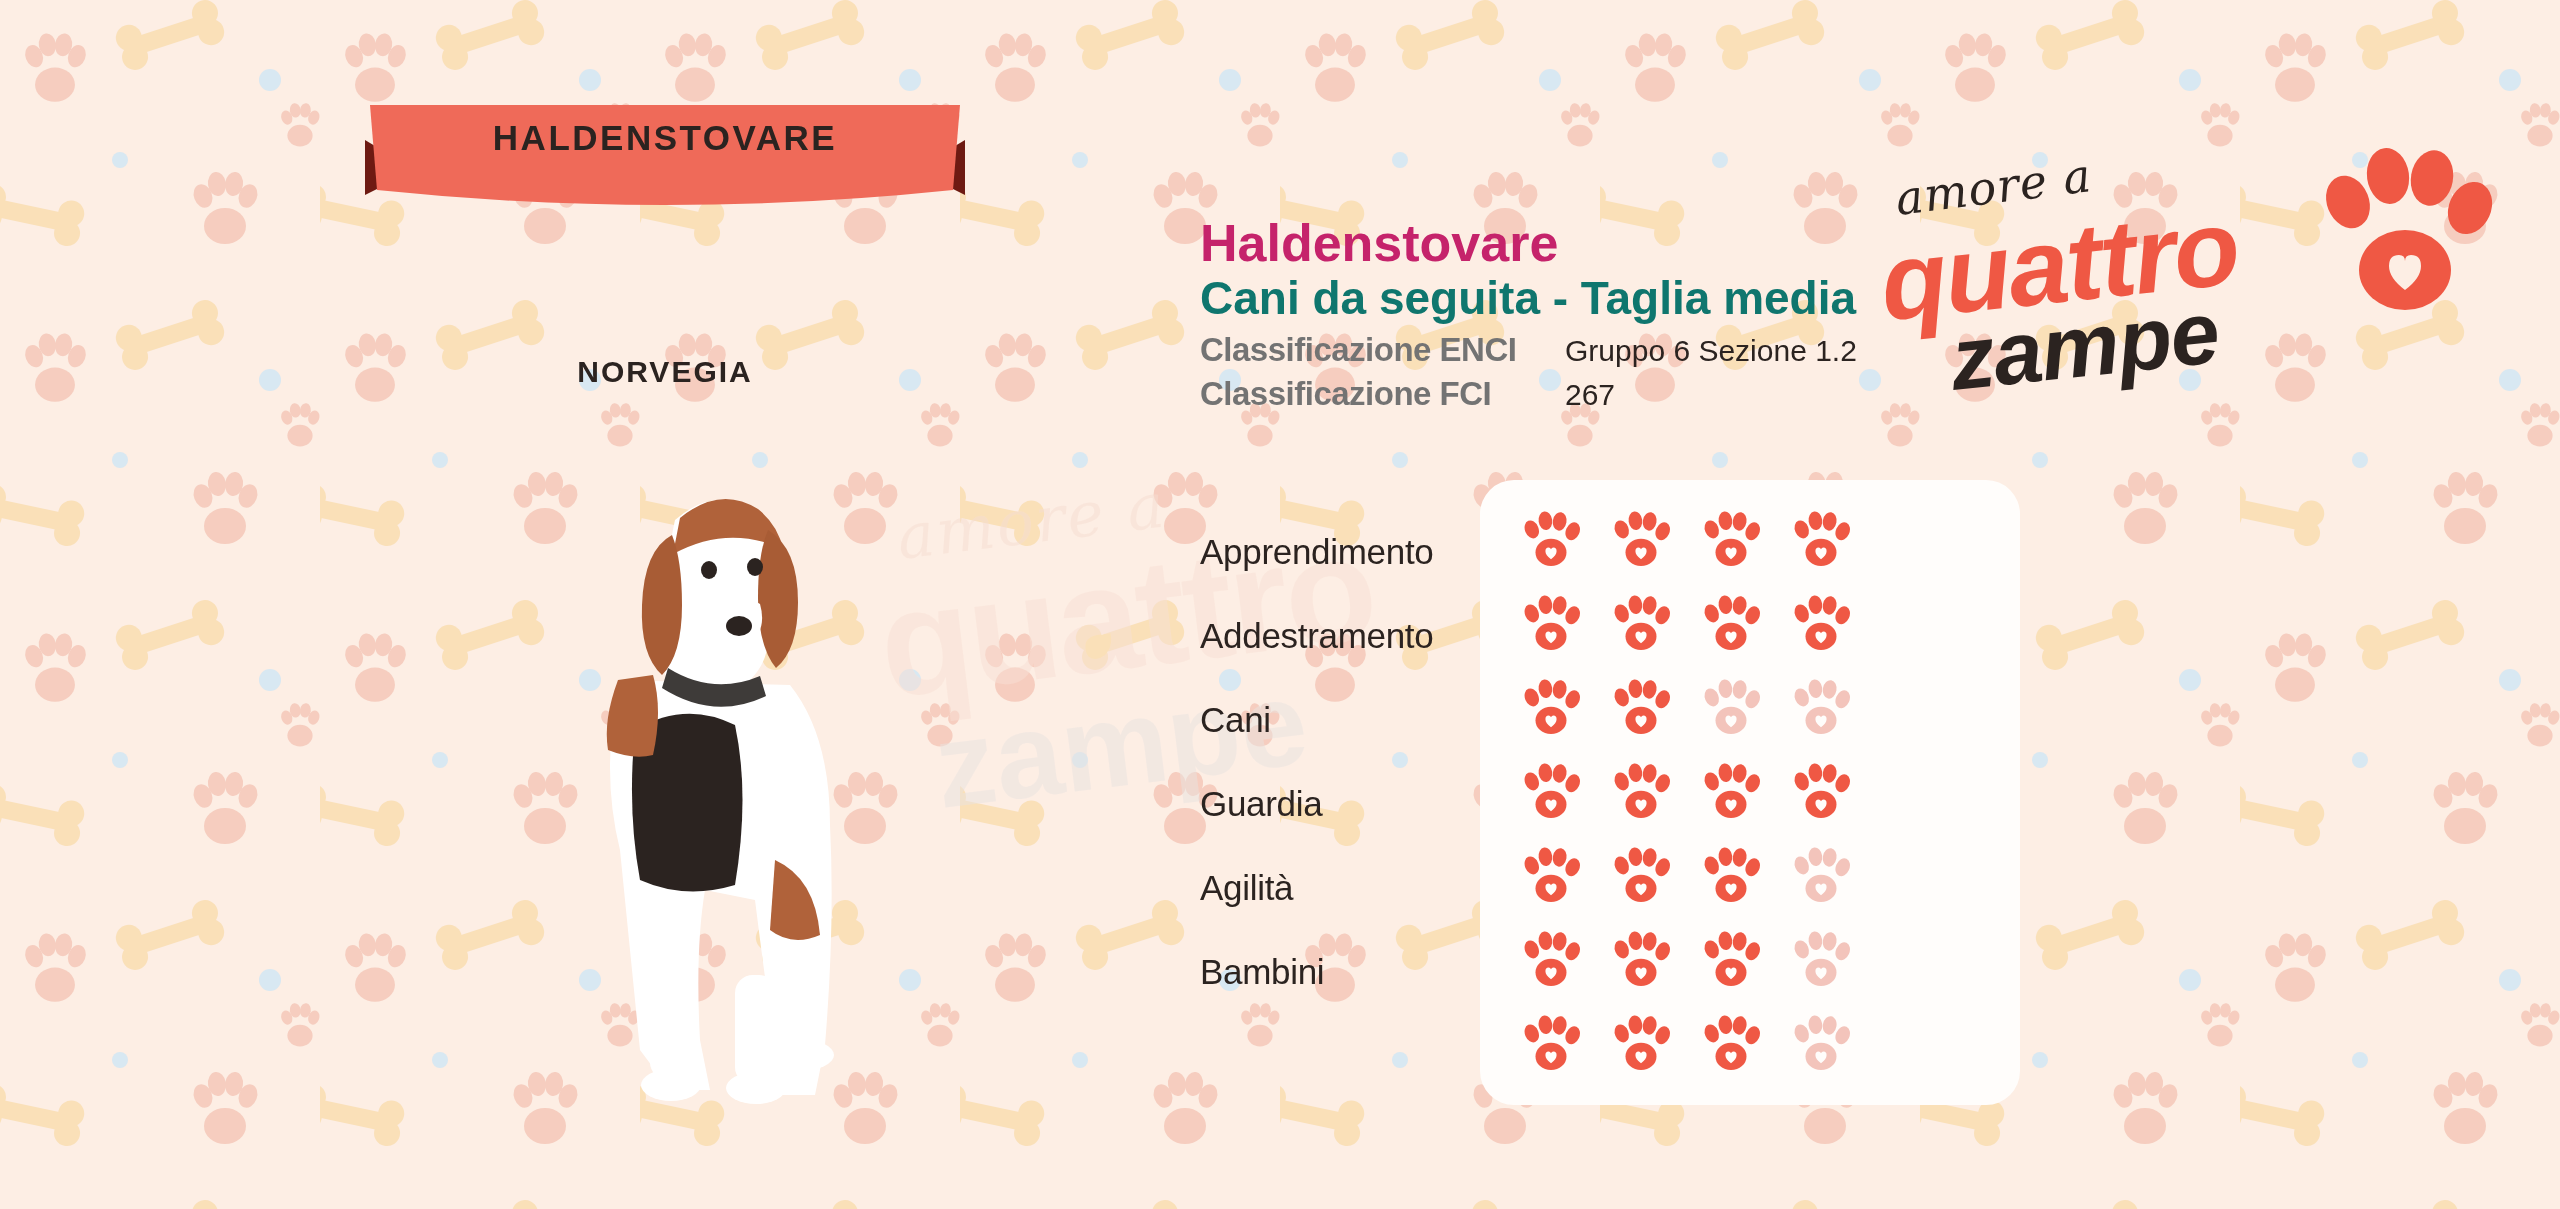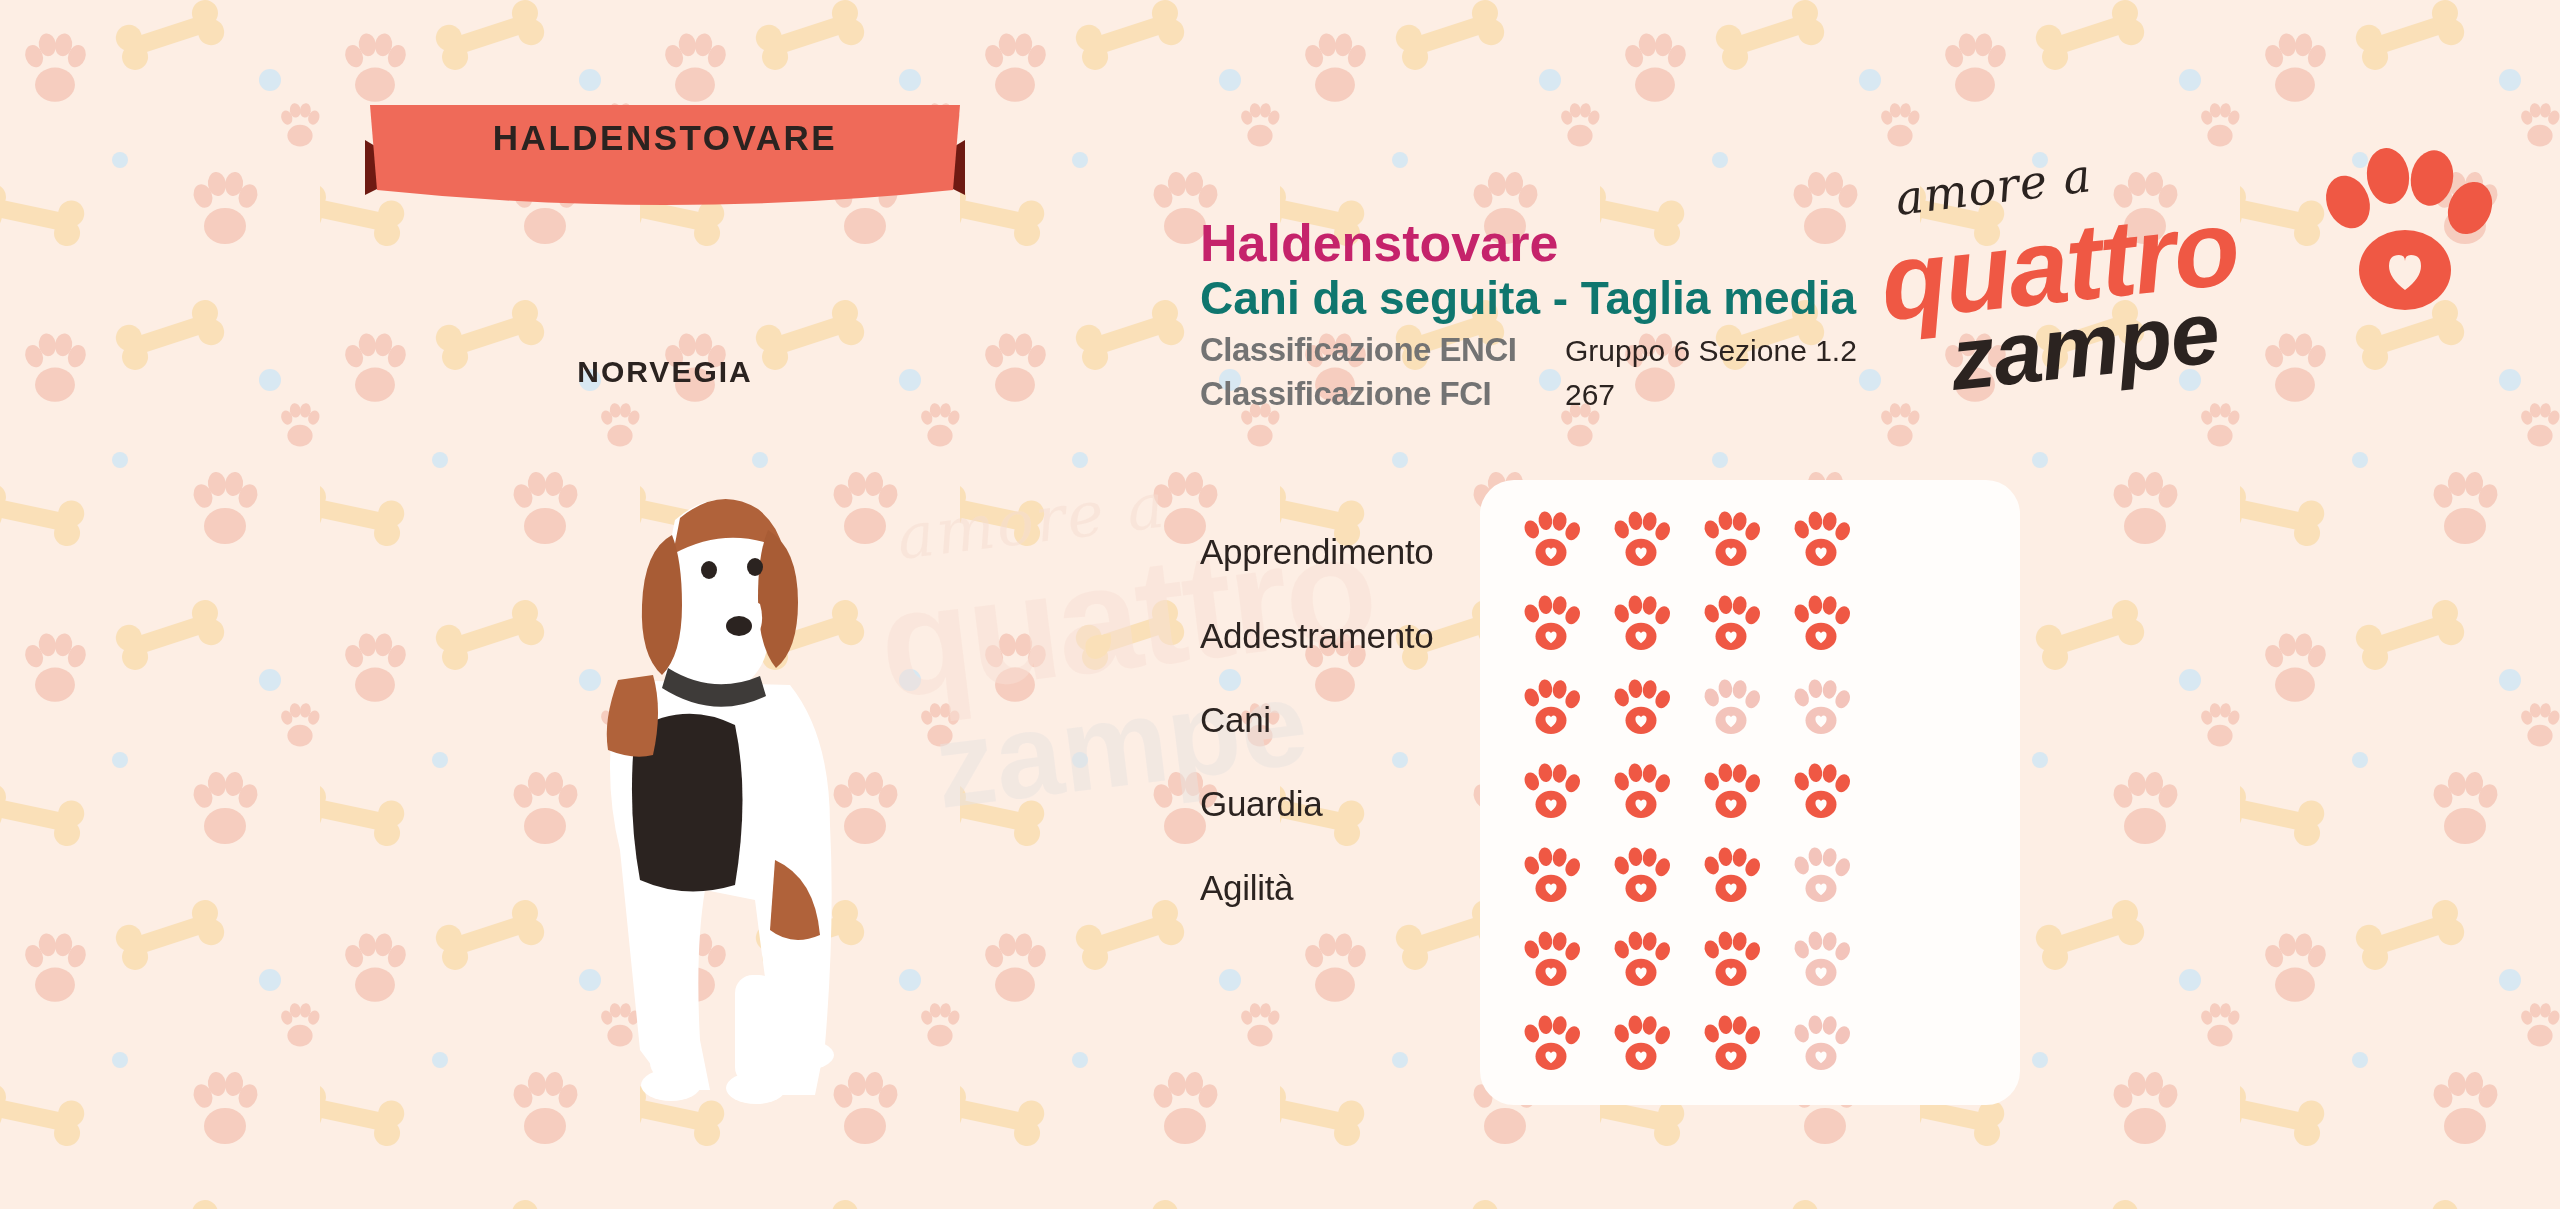--- a/index.html
+++ b/index.html
@@ -362,20 +362,21 @@
     <div class="class-value">267</div>
   </div>
 </div>
 
 <div id="traits">
   <div class="trait-label">Apprendimento</div>
   <div class="trait-label">Addestramento</div>
   <div class="trait-label">Cani</div>
   <div class="trait-label">Guardia</div>
   <div class="trait-label">Agilità</div>
+  <div class="trait-label">Bambini</div>
 </div>
 
 <div id="rating-card">
   <div class="rating-row">
       <span>
         <svg class="paw" viewBox="0 0 100 100" xmlns="http://www.w3.org/2000/svg">
           <g fill="#ef5844">
             <ellipse cx="50" cy="70" rx="25" ry="22"></ellipse>
             <ellipse cx="19" cy="33" rx="11" ry="15" transform="rotate(-22 19 33)"></ellipse>
             <ellipse cx="41" cy="19" rx="11" ry="15" transform="rotate(-8 41 19)"></ellipse>

